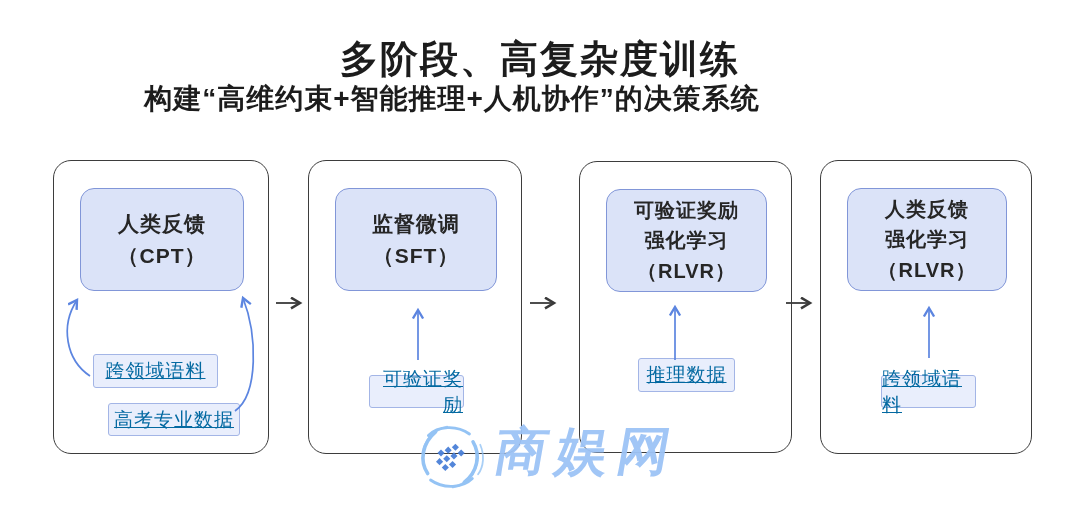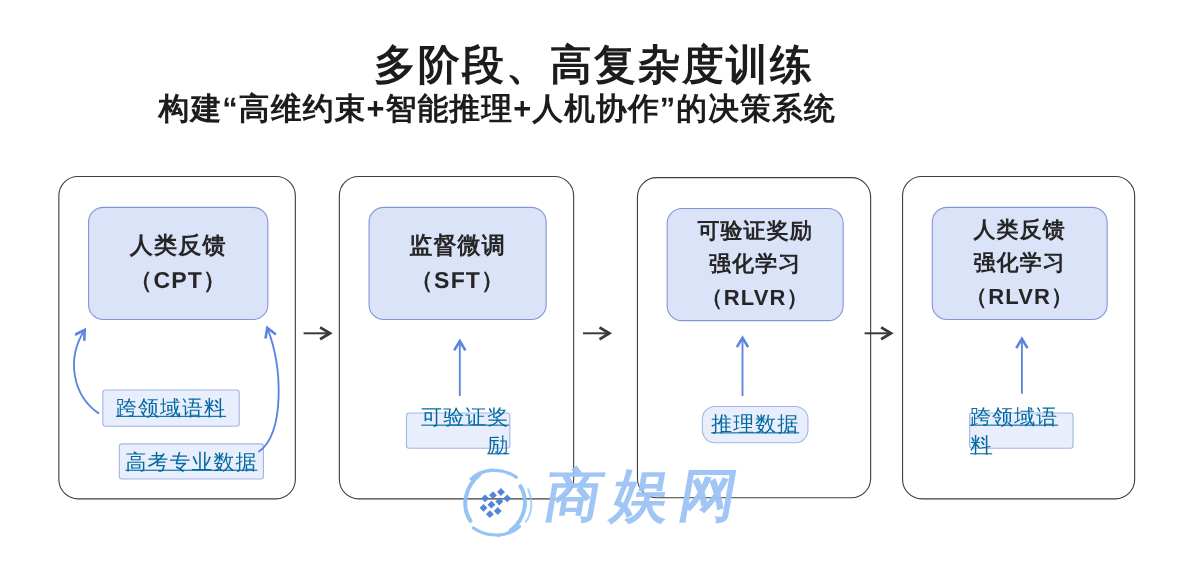--- a/index.html
+++ b/index.html
@@ -33,21 +33,21 @@
   .s3 .stage-box,.s4 .stage-box{font-size:20px;line-height:1.52;}
   .data-box{
     position:absolute;background:var(--data-fill,#e9eefc);
     border:1.2px solid var(--data-border,#a3b5e6);border-radius:3px;
     display:flex;align-items:center;justify-content:center;
     font-size:19px;font-weight:500;color:#0369a1;letter-spacing:1px;text-decoration:underline;
   }
   .db-cross{left:39px;top:193px;width:123px;height:32px;}
   .db-gaokao{left:54px;top:242px;width:130px;height:31px;}
   .s2 .db-single{left:60px;top:214px;width:93px;height:31px;}
-  .s3 .db-single{left:58px;top:207px;width:95px;height:32px;border-radius:12px;}
+  .s3 .db-single{left:58px;top:196px;width:95px;height:32px;}
   .s4 .db-single{left:60px;top:214px;width:93px;height:31px;}
   svg.arrow-layer{position:absolute;left:0;top:0;pointer-events:none;}
   .watermark{
     position:absolute;left:414px;top:423px;display:flex;align-items:flex-start;opacity:.95;
   }
   .wm-text{
     margin-left:10px;margin-top:2px;
     font-size:52px;font-weight:bold;line-height:1;
     color:var(--watermark,#9dc3f6);
     transform:skewX(-10deg);letter-spacing:9px;white-space:nowrap;

